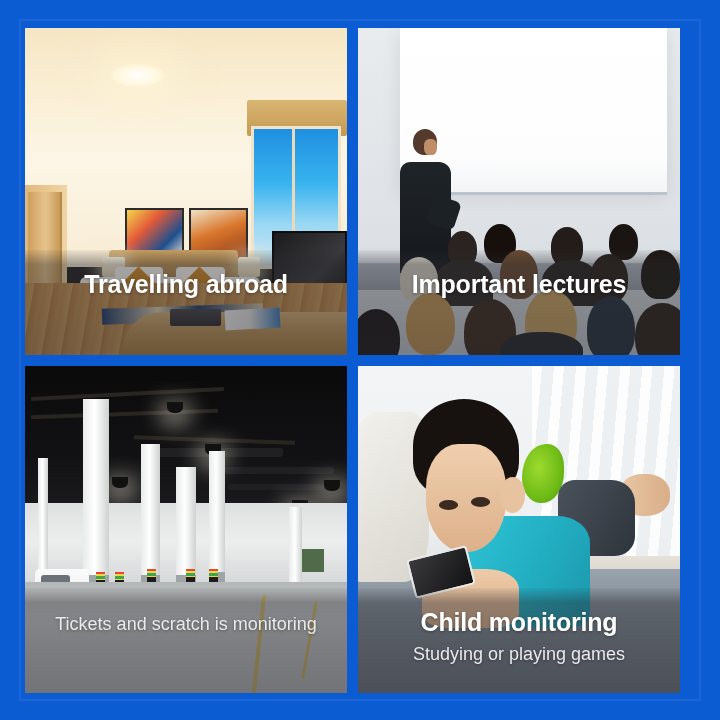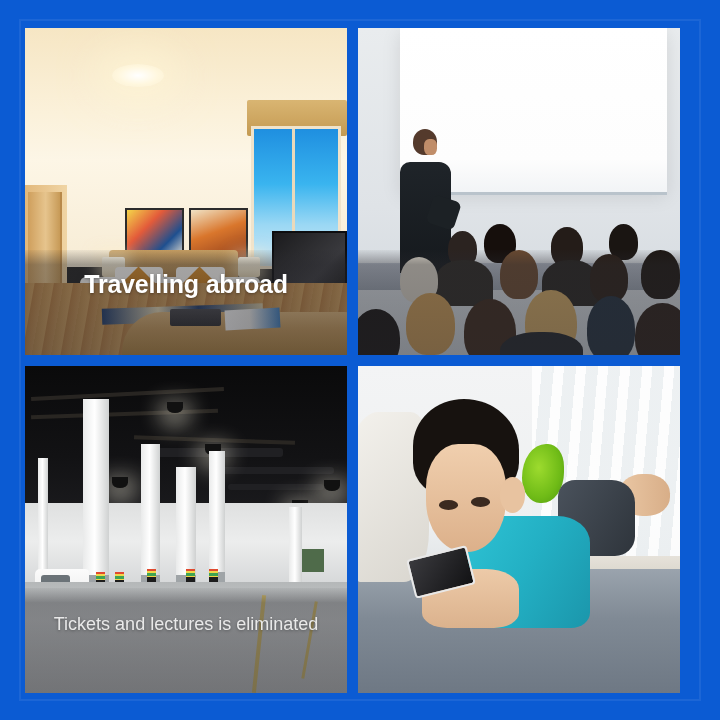--- a/index.html
+++ b/index.html
@@ -433,20 +433,21 @@
 
         <div class="head" style="left:15%;top:81%;width:15%;height:19%;background:#c99a56;"></div>
         <div class="head" style="left:33%;top:83%;width:16%;height:20%;background:#3b281c;"></div>
         <div class="head" style="left:52%;top:80%;width:16%;height:20%;background:#cfa763;"></div>
         <div class="head" style="left:71%;top:82%;width:15%;height:20%;background:#22303f;"></div>
         <div class="head" style="left:-2%;top:86%;width:15%;height:18%;background:#161312;"></div>
         <div class="head" style="left:86%;top:84%;width:17%;height:20%;background:#2b1f19;"></div>
         <div class="shoulders" style="left:44%;top:93%;width:26%;height:12%;background:#20242a;"></div>
       </div>
       <div class="caption">
+        <div class="title">Important lectures</div>
       </div>
     </div>
 
     <div class="panel">
       <div class="scene">
         <div class="gar-ceiling"></div>
         <div class="gar-beam" style="left:2%;top:8%;width:60%;transform:rotate(-3deg);"></div>
         <div class="gar-beam" style="left:2%;top:14%;width:58%;transform:rotate(-2deg);"></div>
         <div class="gar-beam" style="left:34%;top:22%;width:50%;transform:rotate(2deg);"></div>
         <div class="gar-duct" style="left:36%;top:25%;width:44%;height:9px;"></div>
@@ -486,21 +487,21 @@
         <div class="gar-bollard" style="left:50%;top:63%;height:8%;"></div>
         <div class="gar-bollard-top" style="left:50%;top:62%;"></div>
         <div class="gar-bollard" style="left:57%;top:63%;height:7%;"></div>
         <div class="gar-bollard-top" style="left:57%;top:62%;"></div>
 
         <div class="gar-floor"></div>
         <div class="gar-yellow-line" style="left:72%;top:70%;width:4px;height:30%;transform:rotate(6deg);"></div>
         <div class="gar-yellow-line" style="left:88%;top:72%;width:3px;height:24%;transform:rotate(10deg);"></div>
       </div>
       <div class="caption">
-        <div class="subtitle">Tickets and lectures is eliminated</div>
+        <div class="subtitle">Tickets and scratch is monitoring</div>
       </div>
     </div>
 
     <div class="panel">
       <div class="scene">
         <div class="kid-bg"></div>
         <div class="kid-curtain"></div>
         <div class="kid-sheet"></div>
         <div class="kid-bed"></div>
         <div class="kid-pillow"></div>
@@ -509,16 +510,20 @@
         <div class="kid-shorts"></div>
         <div class="kid-shirt"></div>
         <div class="kid-hair"></div>
         <div class="kid-face"></div>
         <div class="kid-ear"></div>
         <div class="kid-eye" style="left:25%;top:41%;"></div>
         <div class="kid-eye" style="left:35%;top:40%;"></div>
         <div class="kid-arm"></div>
         <div class="kid-phone"></div>
       </div>
+      <div class="caption">
+        <div class="title">Child monitoring</div>
+        <div class="subtitle">Studying or playing games</div>
+      </div>
     </div>
 
   </div>
 </div>
 
 </body></html>

